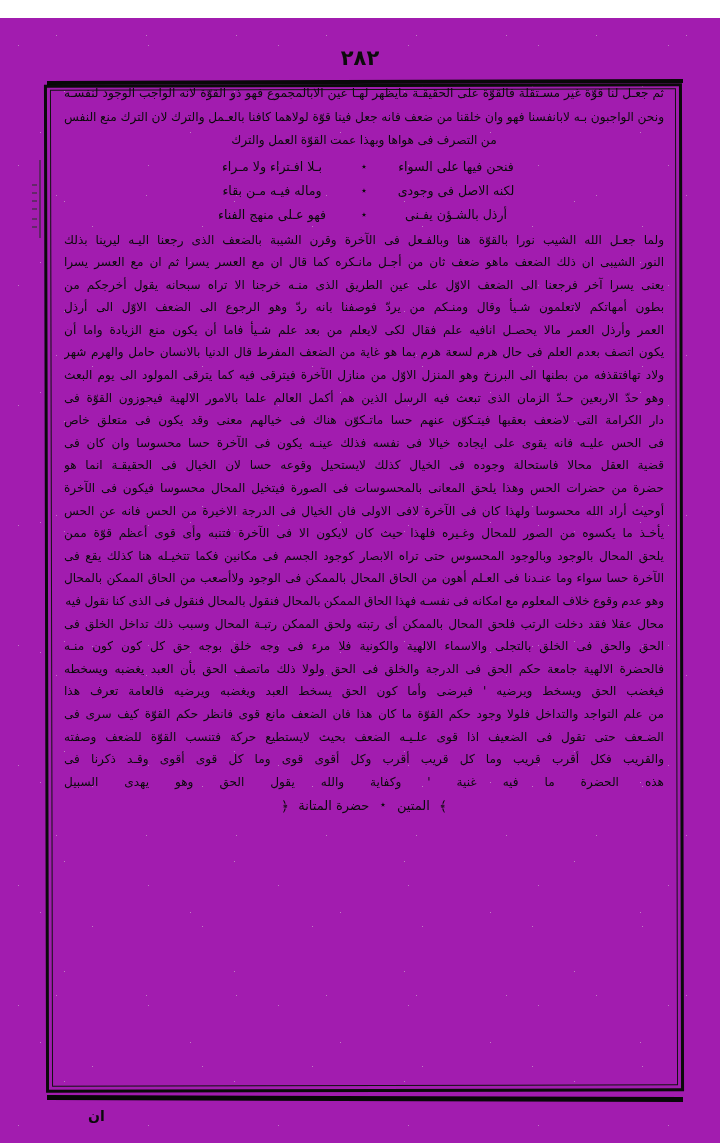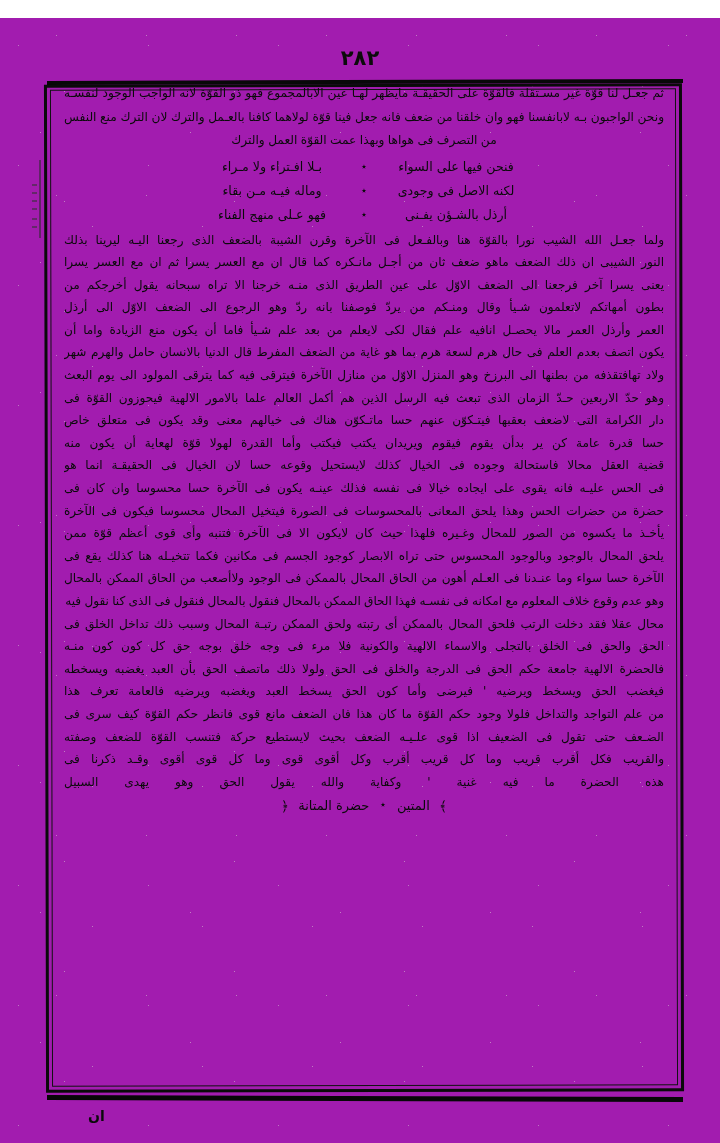--- a/index.html
+++ b/index.html
@@ -284,24 +284,24 @@
     <div class="blk body-text">
       <span class="ln">ولما جعـل الله الشيب نورا بالقوّة هنا وبالفـعل فى الآخرة وقرن الشيبة بالضعف الذى رجعنا اليـه ليرينا بذلك</span>
       <span class="ln">النور الشيبى ان ذلك الضعف ماهو ضعف ثان من أجـل مانـكره كما قال ان مع العسر يسرا ثم ان مع العسر يسرا</span>
       <span class="ln">يعنى يسرا آخر فرجعنا الى الضعف الاوّل على عين الطريق الذى منـه خرجنا الا تراه سبحانه يقول أخرجكم من</span>
       <span class="ln">بطون أمهاتكم لاتعلمون شـيأ وقال ومنـكم من يردّ فوصفنا بانه ردّ وهو الرجوع الى الضعف الاوّل الى أرذل</span>
       <span class="ln">العمر وأرذل العمر مالا يحصـل انافيه علم فقال لكى لايعلم من بعد علم شـيأ فاما أن يكون منع الزيادة واما أن</span>
       <span class="ln">يكون اتصف بعدم العلم فى حال هرم لسعة هرم بما هو غاية من الضعف المفرط قال الدنيا بالانسان حامل والهرم شهر</span>
       <span class="ln">ولاد تهافتقذفه من بطنها الى البرزخ وهو المنزل الاوّل من منازل الآخرة فيترقى فيه كما يترقى المولود الى يوم البعث</span>
       <span class="ln">وهو حدّ الاربعين حـدّ الزمان الذى تبعث فيه الرسل الذين هم أكمل العالم علما بالامور الالهية فيحوزون القوّة فى</span>
       <span class="ln">دار الكرامة التى لاضعف بعقبها فيتـكوّن عنهم حسا ماتـكوّن هناك فى خيالهم معنى وقد يكون فى متعلق خاص</span>
-      <span class="ln">حسا قدرة عامة كن ير بدأن يقوم فيقوم ويريدان يكتب فيكتب وأما القدرة لهولا قوّة لهعاية أن يكون منه</span>
+      <span class="ln">فى الحس عليـه فانه يقوى على ايجاده خيالا فى نفسه فذلك عينـه يكون فى الآخرة حسا محسوسا وان كان فى</span>
       <span class="ln">قضية العقل محالا فاستحالة وجوده فى الخيال كذلك لايستحيل وقوعه حسا لان الخيال فى الحقيقـة انما هو</span>
-      <span class="ln">فى الحس عليـه فانه يقوى على ايجاده خيالا فى نفسه فذلك عينـه يكون فى الآخرة حسا محسوسا وان كان فى</span>
       <span class="ln">حضرة من حضرات الحس وهذا يلحق المعانى بالمحسوسات فى الصورة فيتخيل المحال محسوسا فيكون فى الآخرة</span>
+      <span class="ln">أوحيث أراد الله محسوسا ولهذا كان فى الآخرة لافى الاولى فان الخيال فى الدرجة الاخيرة من الحس فانه عن الحس</span>
       <span class="ln">يأخـذ ما يكسوه من الصور للمحال وغـيره فلهذا حيث كان لايكون الا فى الآخرة فتنبه وأى قوى أعظم قوّة ممن</span>
       <span class="ln">يلحق المحال بالوجود وبالوجود المحسوس حتى تراه الابصار كوجود الجسم فى مكانين فكما تتخيـله هنا كذلك يقع فى</span>
       <span class="ln">الآخرة حسا سواء وما عنـدنا فى العـلم أهون من الحاق المحال بالممكن فى الوجود ولاأصعب من الحاق الممكن بالمحال</span>
       <span class="ln">وهو عدم وقوع خلاف المعلوم مع امكانه فى نفسـه فهذا الحاق الممكن بالمحال فنقول بالمحال فنقول فى الذى كنا نقول فيه ممكن عقلا</span>
       <span class="ln">محال عقلا فقد دخلت الرتب فلحق المحال بالممكن أى رتبته ولحق الممكن رتبـة المحال وسبب ذلك تداخل الخلق فى</span>
       <span class="ln">الحق والحق فى الخلق بالتجلى والاسماء الالهية والكونية فلا مرء فى وجه خلق بوجه حق كل كون كون منـه</span>
       <span class="ln">فالحضرة الالهية جامعة حكم الحق فى الدرجة والخلق فى الحق ولولا ذلك ماتصف الحق بأن العبد يغضبه ويسخطه</span>
       <span class="ln">فيغضب الحق ويسخط ويرضيه ' فيرضى وأما كون الحق يسخط العبد ويغضبه ويرضيه فالعامة تعرف هذا</span>
       <span class="ln">من علم التواجد والتداخل فلولا وجود حكم القوّة ما كان هذا فان الضعف مانع قوى فانظر حكم القوّة كيف سرى فى</span>
       <span class="ln">الضـعف حتى تقول فى الضعيف اذا قوى علـيـه الضعف بحيث لايستطيع حركة فتنسب القوّة للضعف وصفته</span>

